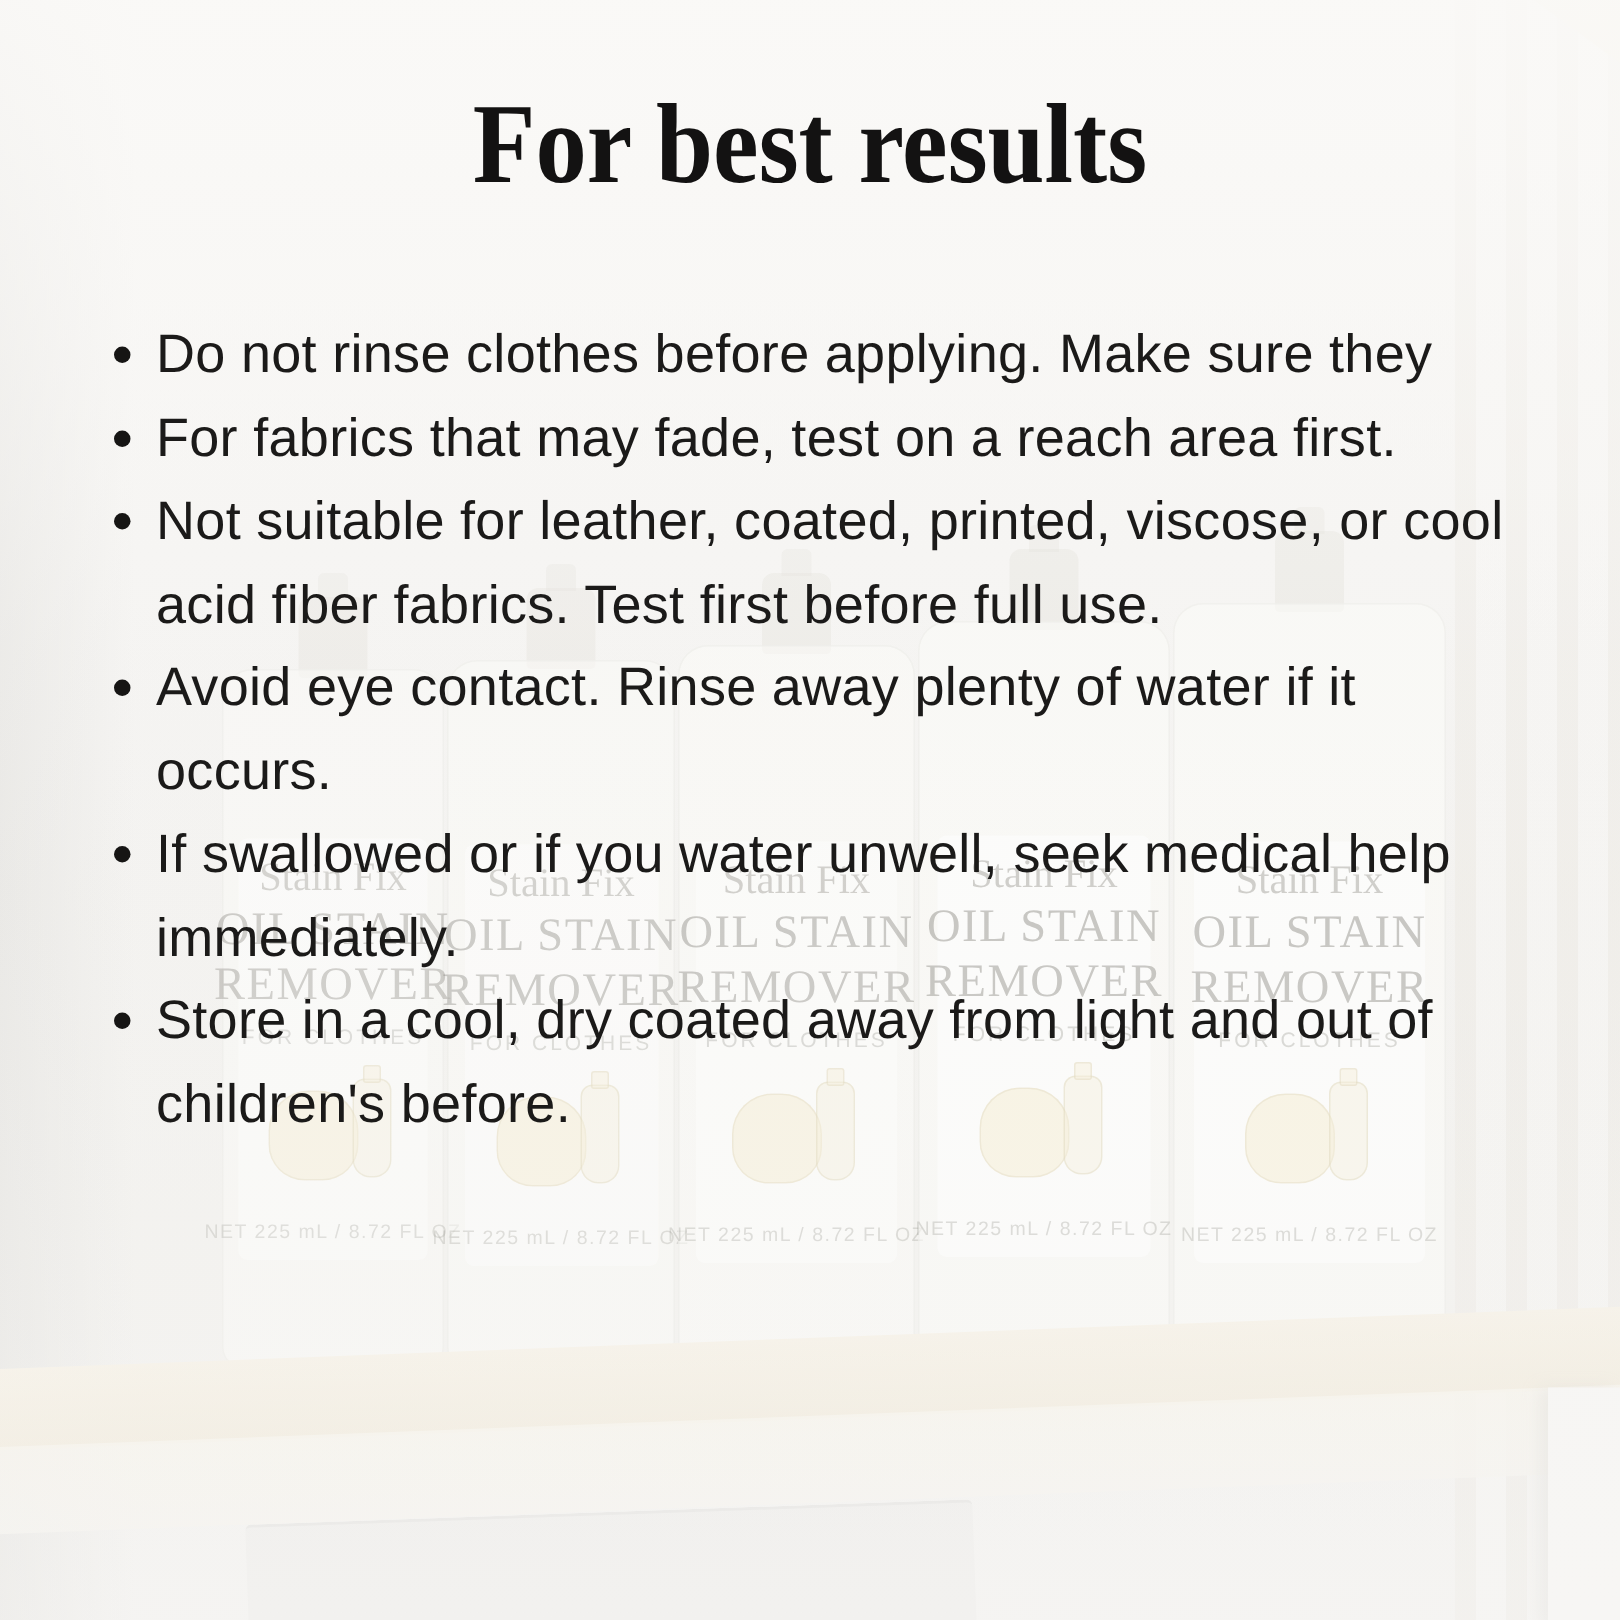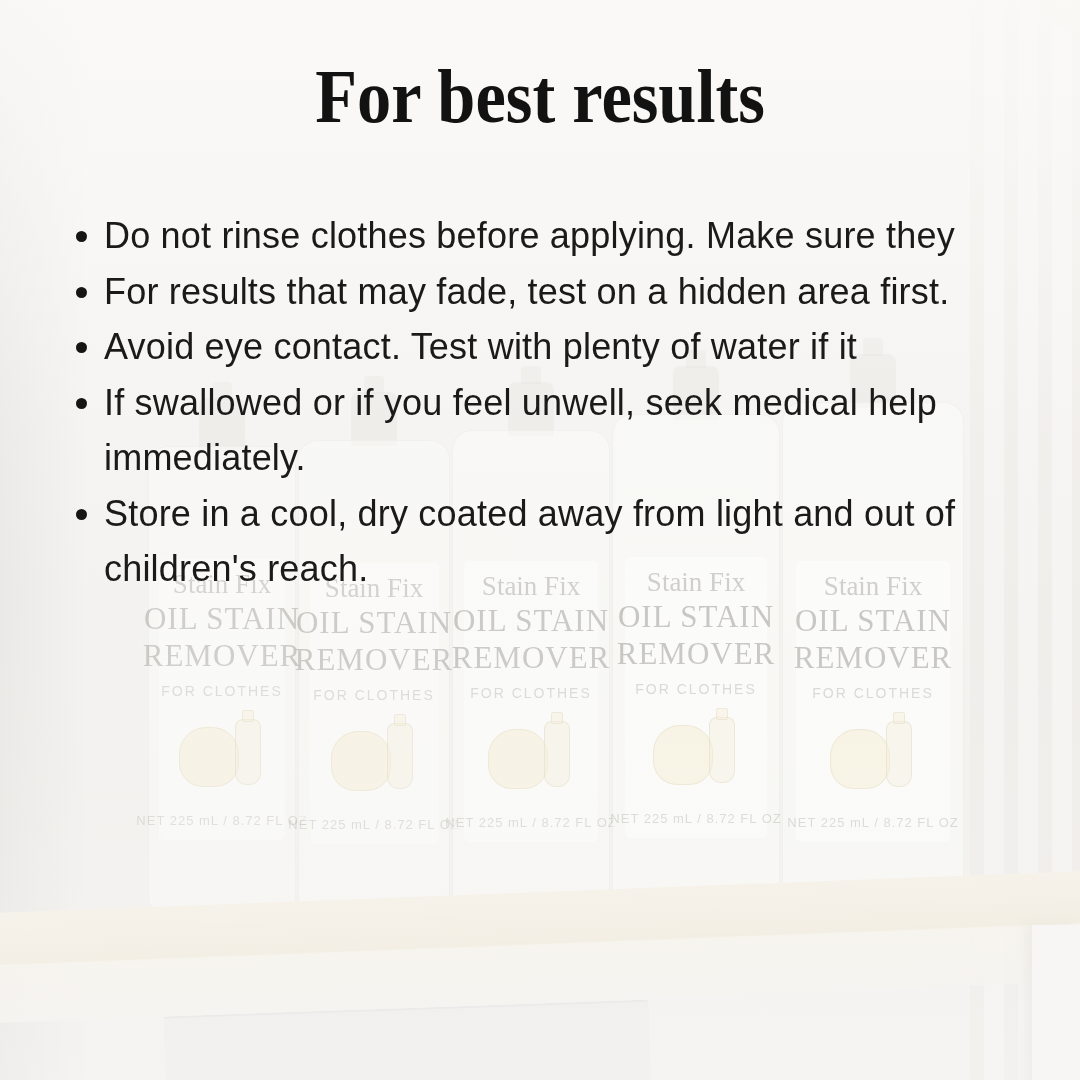--- a/index.html
+++ b/index.html
@@ -170,29 +170,34 @@
     <div class="veil"></div>
   </div>
 
   <div class="content">
     <h1 class="title">For best results</h1>
     <ul class="list" id="instructions">
         <li class="li">
           <div class="line">Do not rinse clothes before applying. Make sure they</div>
         </li>
         <li class="li">
-          <div class="line">For results that may fade, test on a hidden area first.</div>
-        </li>
-        <li class="li">
-          <div class="line">Avoid eye contact. Test with plenty of water if it</div>
-        </li>
-        <li class="li">
-          <div class="line">If swallowed or if you feel unwell, seek medical help</div>
+          <div class="line">For fabrics that may fade, test on a reach area first.</div>
+        </li>
+        <li class="li">
+          <div class="line">Not suitable for leather, coated, printed, viscose, or cool</div>
+          <div class="line">acid fiber fabrics. Test first before full use.</div>
+        </li>
+        <li class="li">
+          <div class="line">Avoid eye contact. Rinse away plenty of water if it</div>
+          <div class="line">occurs.</div>
+        </li>
+        <li class="li">
+          <div class="line">If swallowed or if you water unwell, seek medical help</div>
           <div class="line">immediately.</div>
         </li>
         <li class="li">
           <div class="line">Store in a cool, dry coated away from light and out of</div>
-          <div class="line">children's reach.</div>
+          <div class="line">children's before.</div>
         </li>
       </ul>
   </div>
 
 </div>
 
 </body></html>

